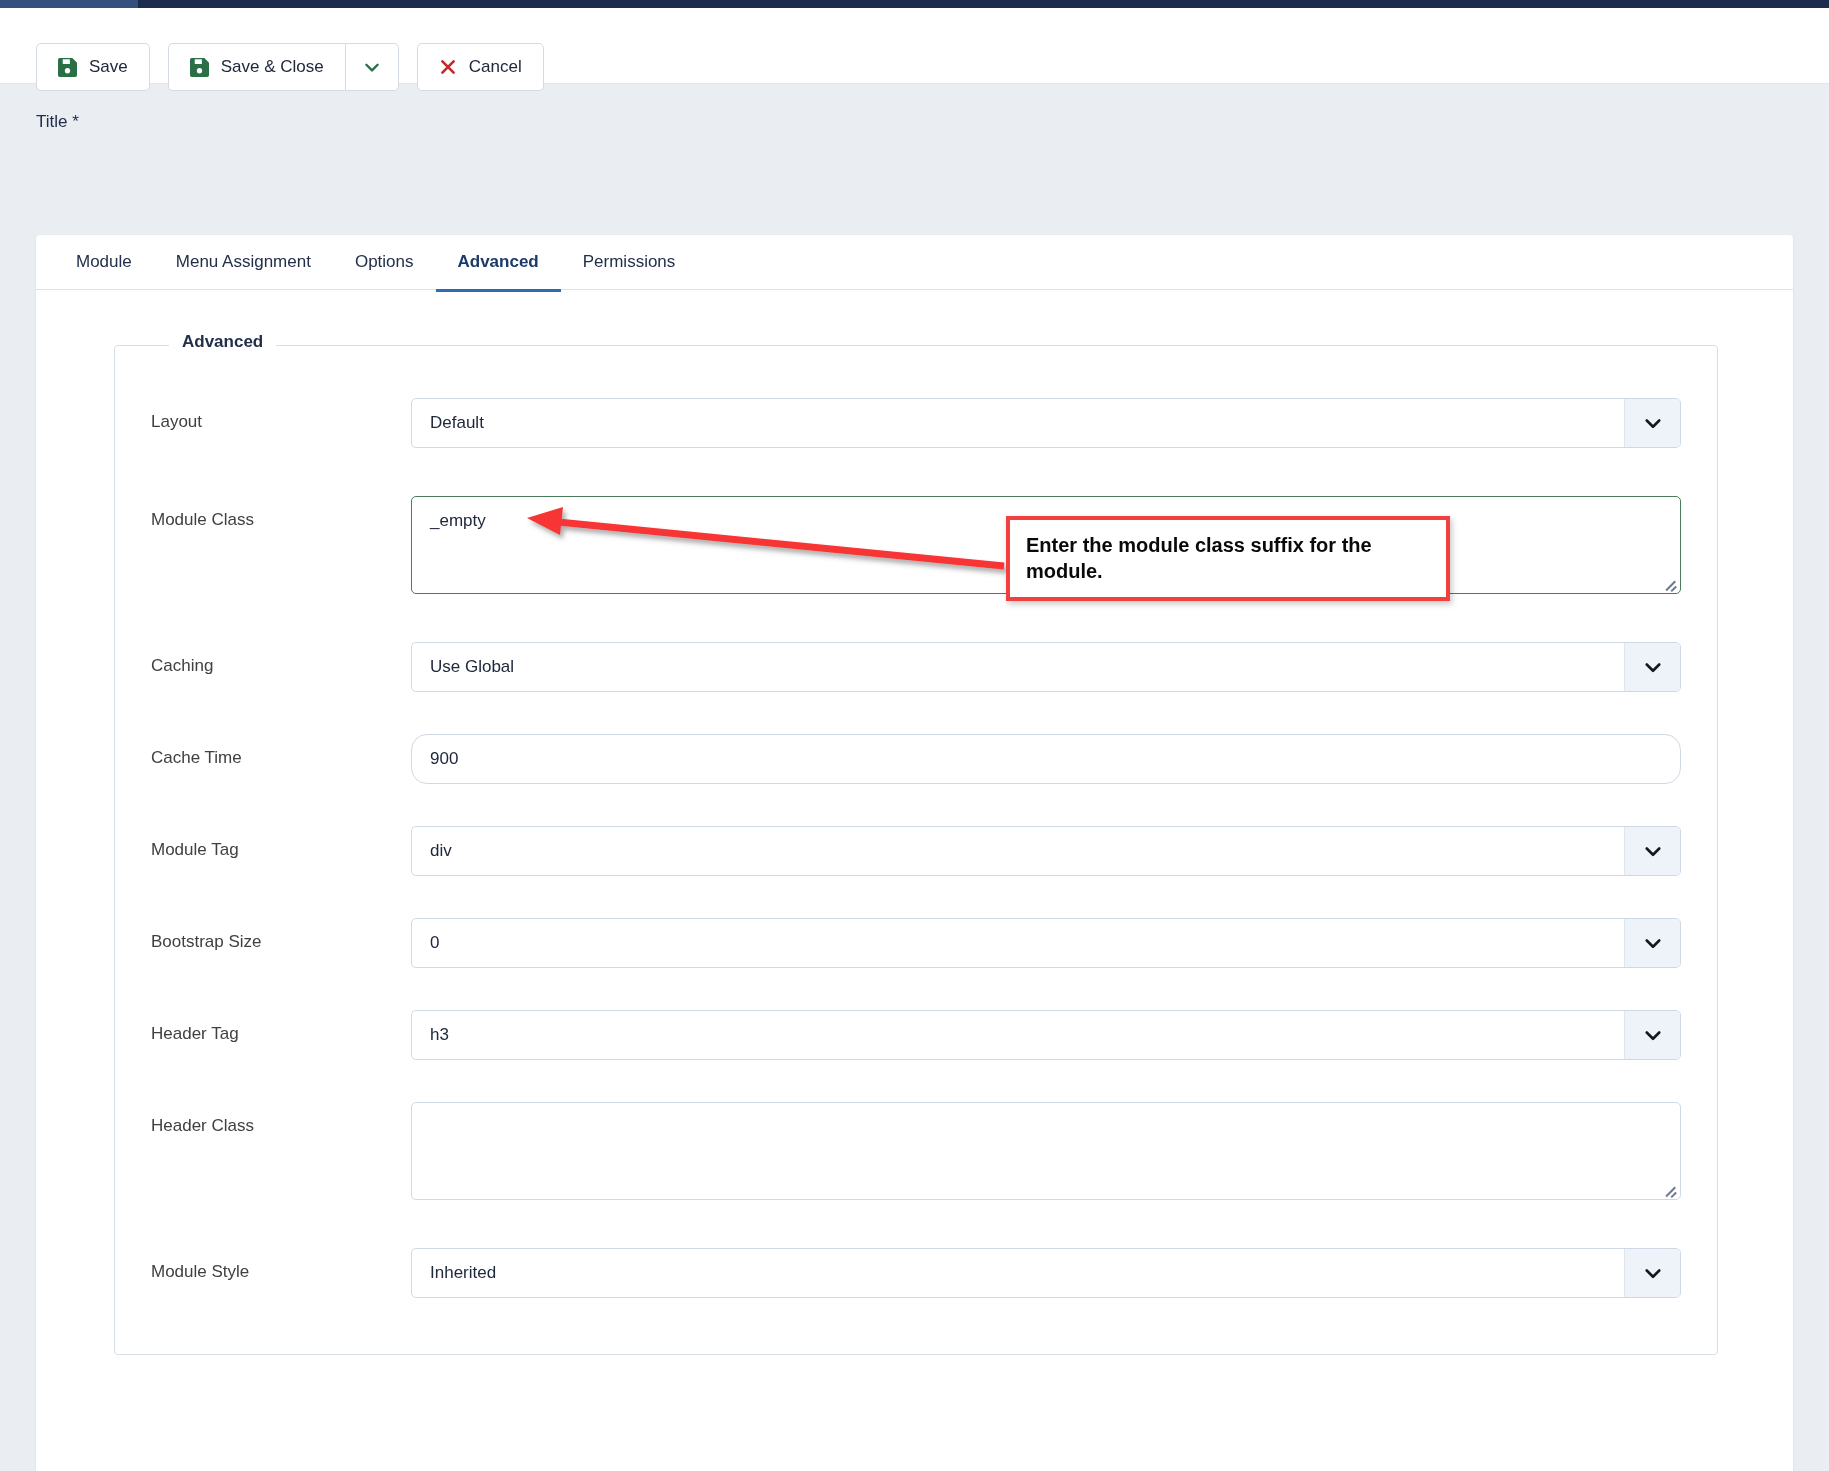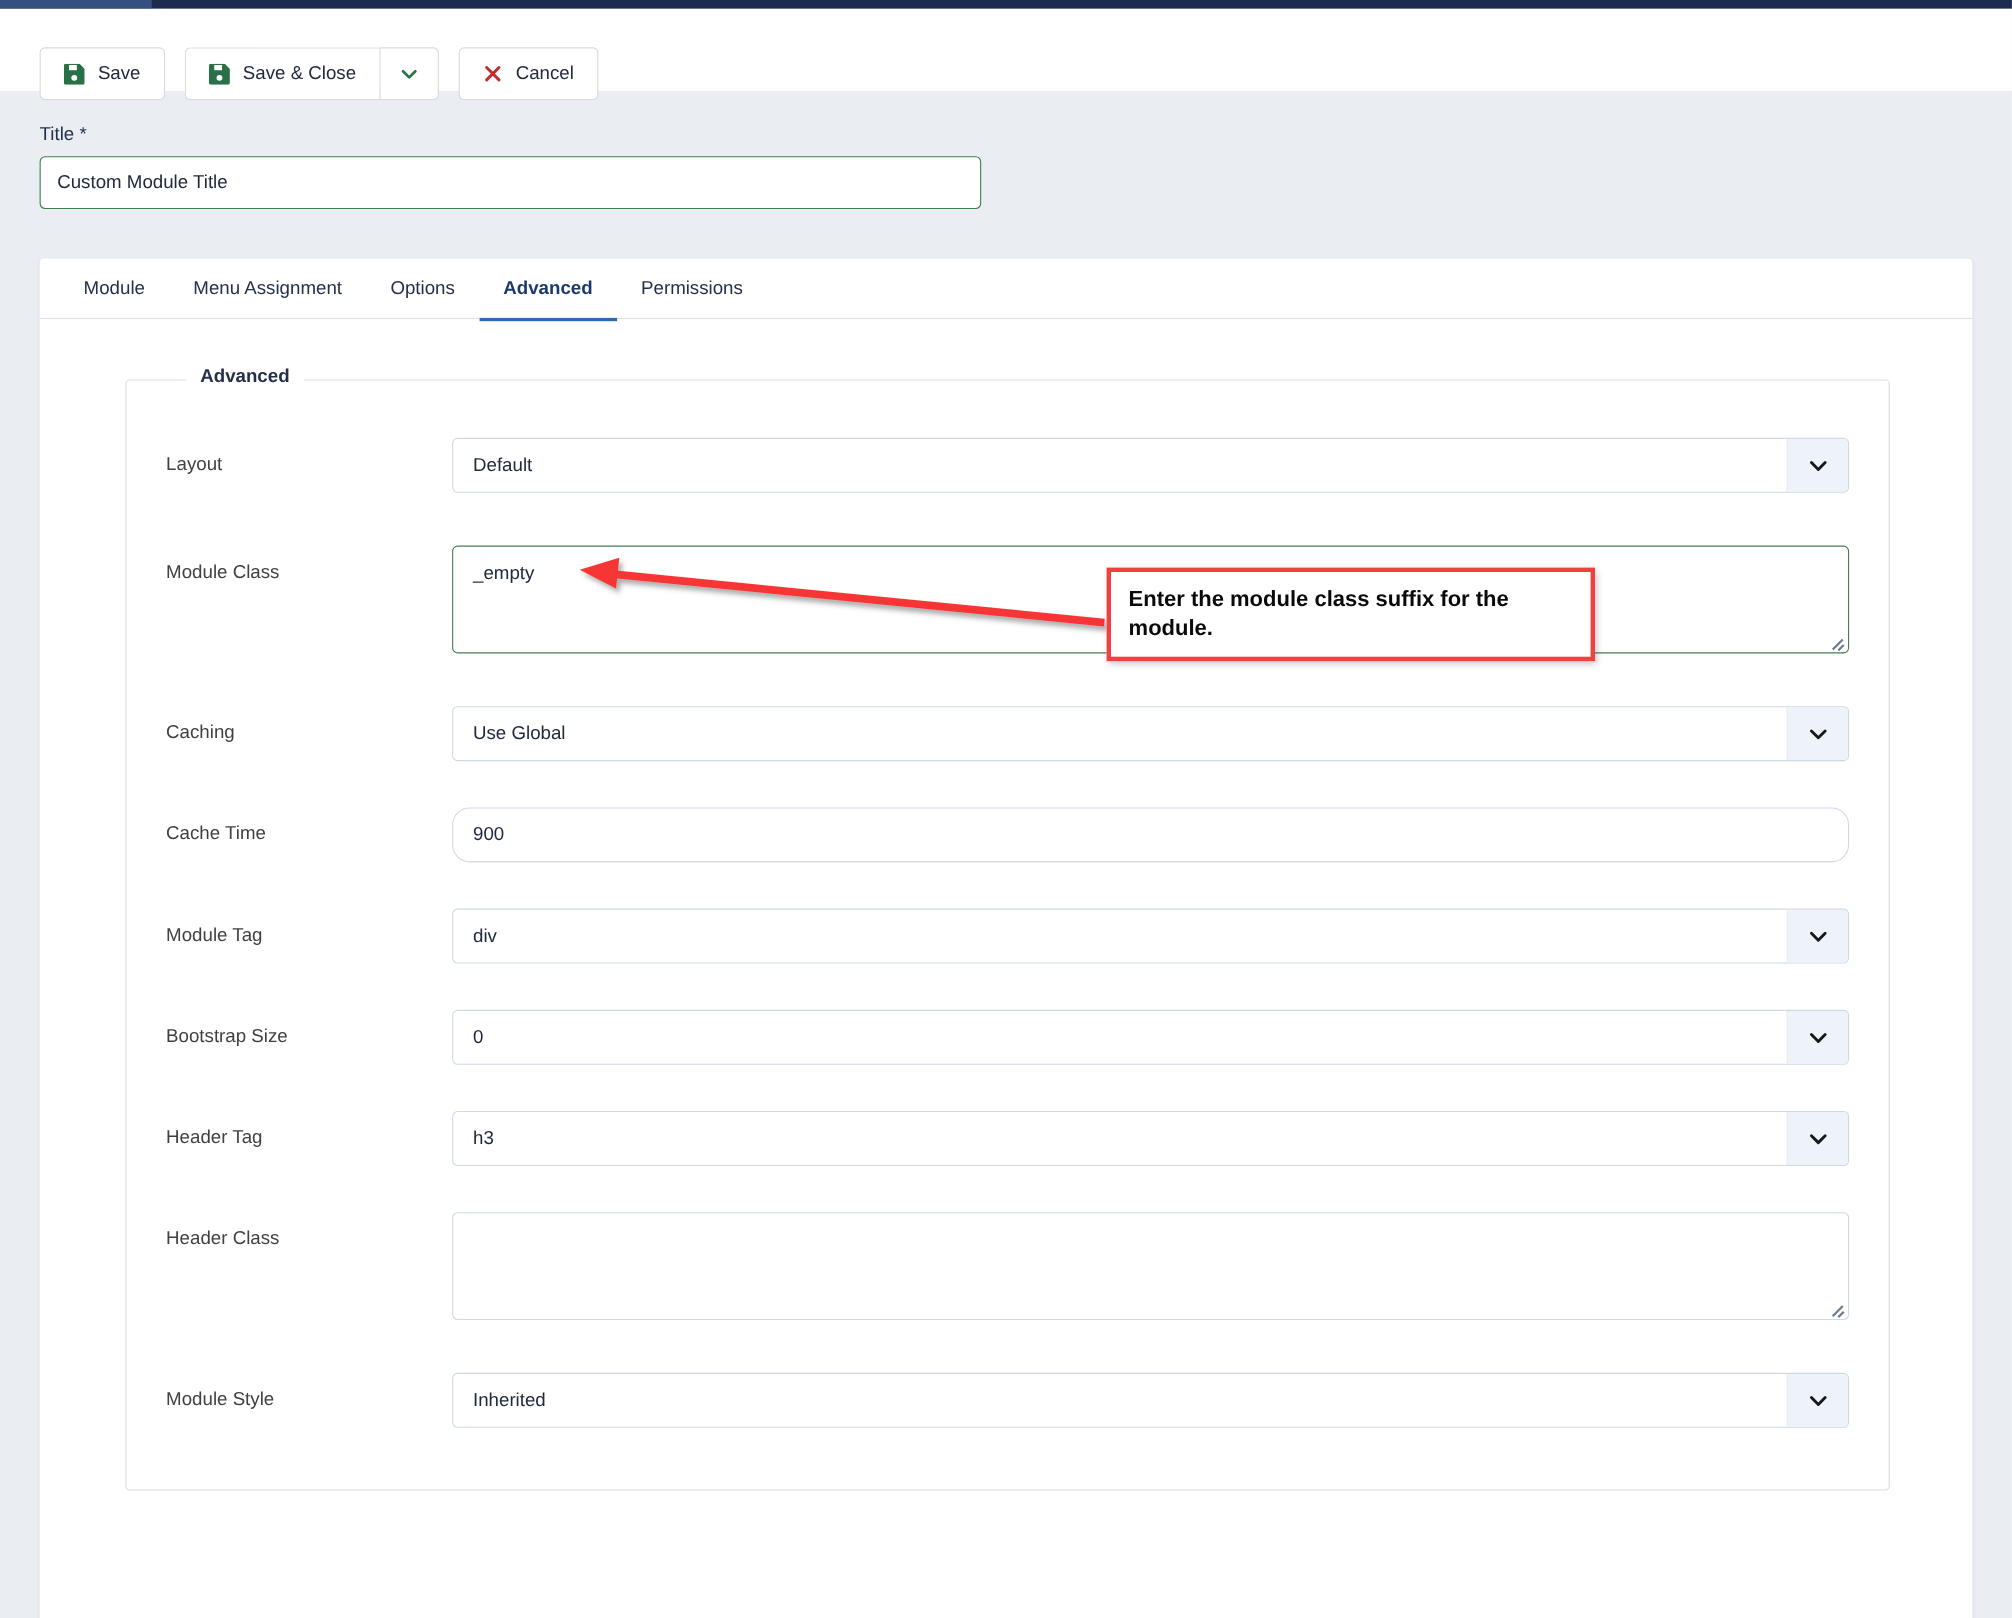--- a/index.html
+++ b/index.html
@@ -247,21 +247,20 @@
         </svg>
       </span>
       <span>Cancel</span>
     </button>
   </div>
 
 </div>
 
 <div id="title-block">
   <label class="field-label-top">Title *</label>
-  <input id="title-input" type="text" value="Custom Module Title" style="">
 </div>
 
 <div id="card">
 
   <div id="tabbar">
     <a class="tab" href="#">Module</a><a class="tab" href="#">Menu Assignment</a><a class="tab" href="#">Options</a><a class="tab active" href="#">Advanced</a><a class="tab" href="#">Permissions</a>
   </div>
 
   <div id="fieldset">
     <div id="fieldset-legend">Advanced</div>

